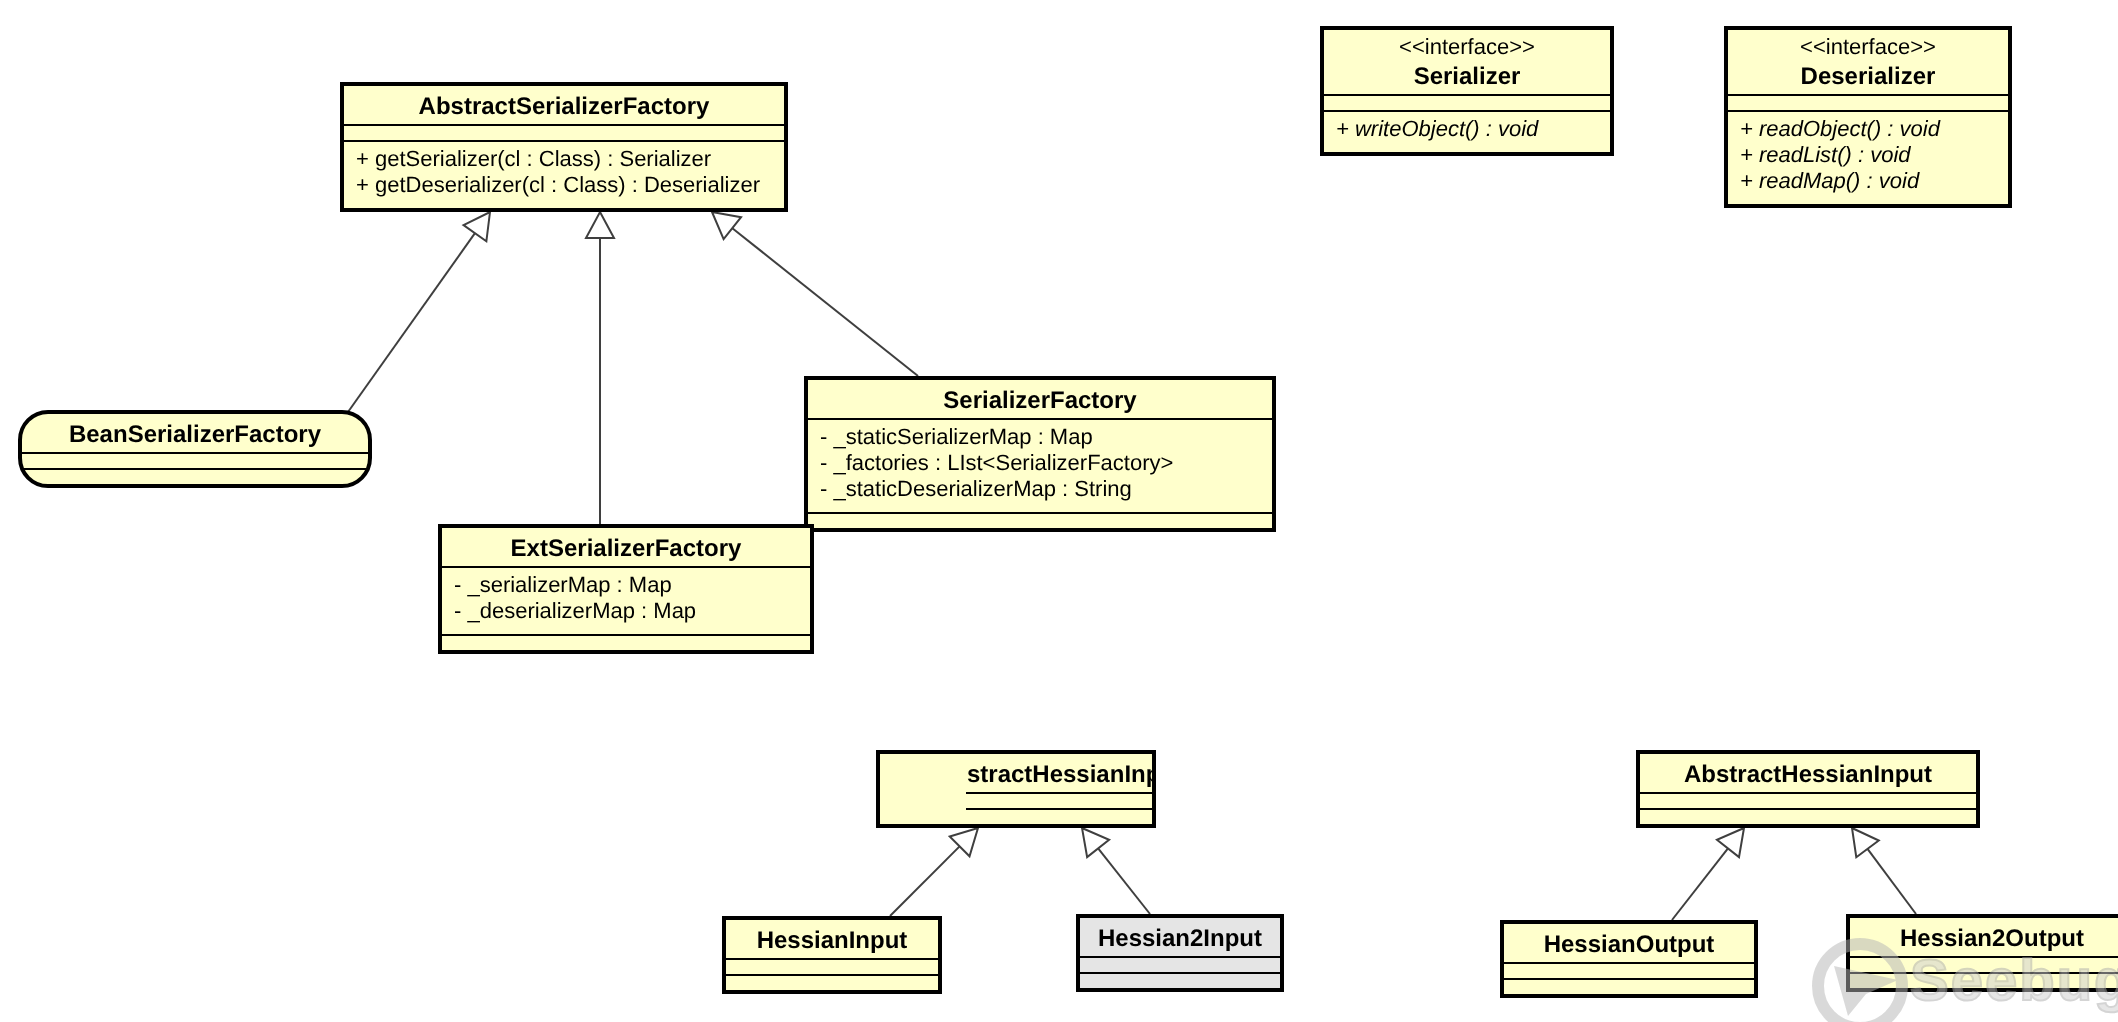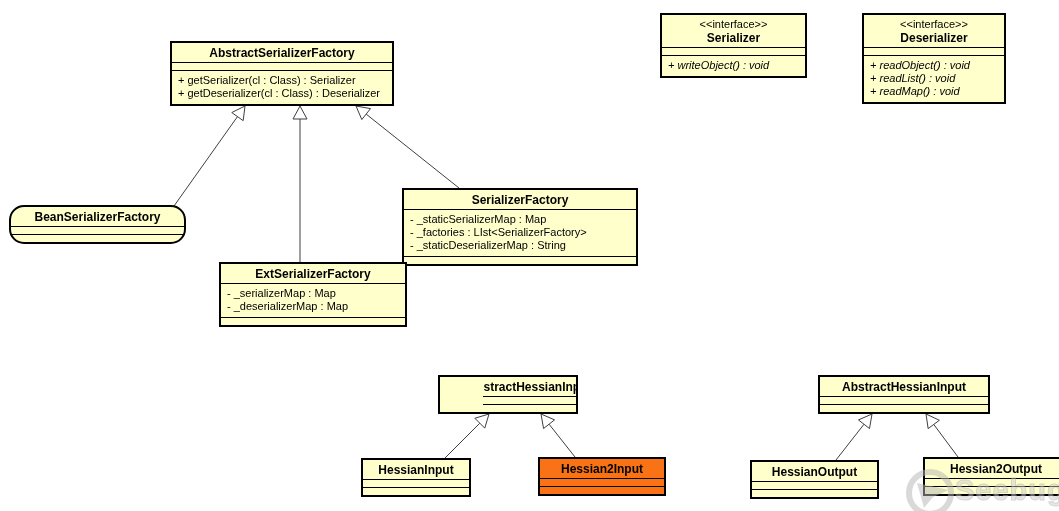--- a/index.html
+++ b/index.html
@@ -162,21 +162,21 @@
         <div class="uml-compartment empty"></div>
         <div class="uml-compartment empty"></div>
       </div>
       <div class="uml-class" style="left: 361px; top: 458px; width: 110px; background: rgb(255, 255, 204); border-color: rgb(0, 0, 0);">
         <div class="uml-title">
           <div class="uml-name">HessianInput</div>
         </div>
         <div class="uml-compartment empty"></div>
         <div class="uml-compartment empty"></div>
       </div>
-      <div class="uml-class" style="left: 538px; top: 457px; width: 128px; background: #f97316; border-color: rgb(0, 0, 0);">
+      <div class="uml-class" style="left: 538px; top: 457px; width: 104px; background: #e5e5e5; border-color: rgb(0, 0, 0);">
         <div class="uml-title">
           <div class="uml-name">Hessian2Input</div>
         </div>
         <div class="uml-compartment empty"></div>
         <div class="uml-compartment empty"></div>
       </div>
       <div class="uml-class" style="left: 818px; top: 375px; width: 172px; background: rgb(255, 255, 204); border-color: rgb(0, 0, 0);">
         <div class="uml-title">
           <div class="uml-name">AbstractHessianInput</div>
         </div>

